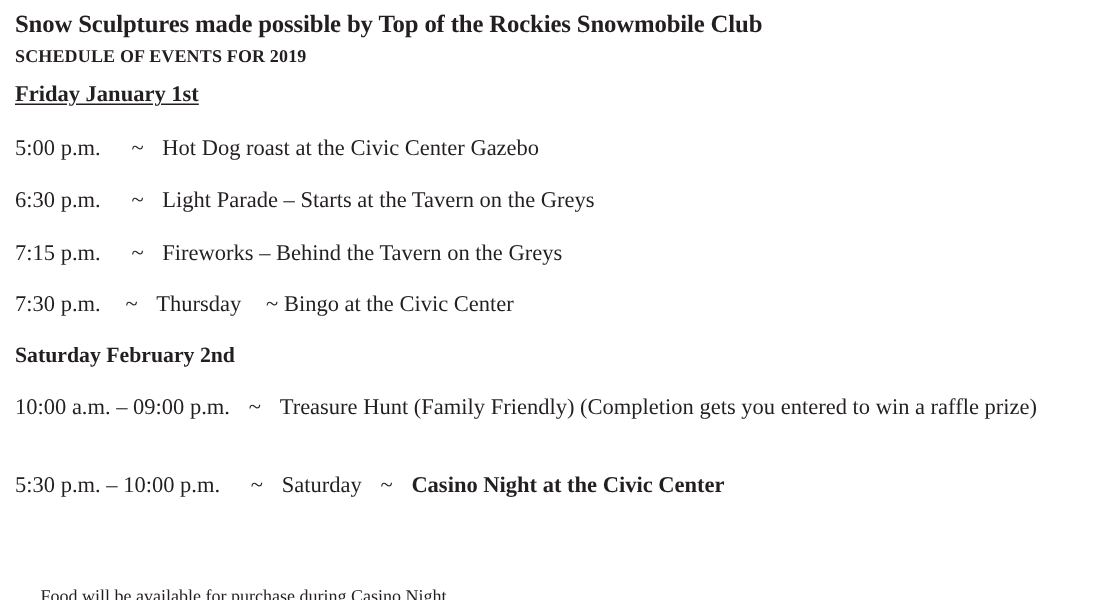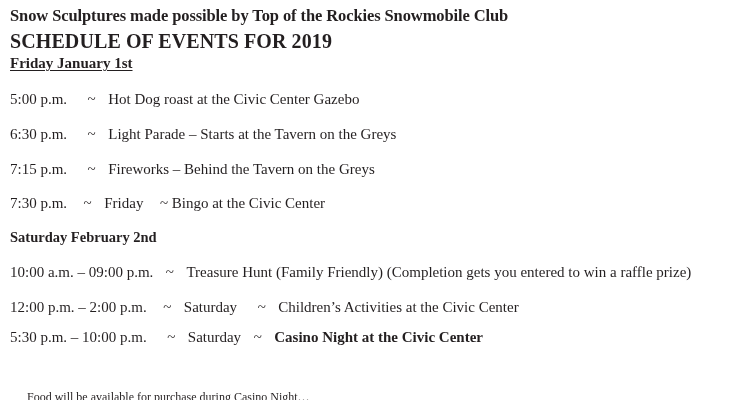--- a/index.html
+++ b/index.html
@@ -30,21 +30,21 @@
   
   .title-main {
     top: 8px;
     font-weight: bold;
     font-size: 16.5px;
     letter-spacing: -0.1px;
   }
   .title-sub {
     top: 31px;
     font-weight: bold;
-    font-size: 20px;
+    font-size: 12px;
     letter-spacing: 0.1px;
   }
   .day-heading-friday {
     top: 56px;
     font-weight: bold;
     font-size: 15px;
     text-decoration: underline;
     text-underline-offset: 2px;
   }
   .day-heading-saturday {
@@ -68,21 +68,21 @@
   }
   .event .desc.bold {
     font-weight: bold;
   }
   .ev1 { top: 92px; }
   .ev2 { top: 127px; }
   .ev3 { top: 162px; }
   .ev4 { top: 196px; }
   .ev5 { top: 265px; }
   .ev6 { top: 300px; }
-  .ev7 { top: 330px; }
+  .ev7 { top: 317px; }
   .footnote {
     top: 391px;
     font-size: 12px;
     margin-left: 17px;
   }
   
   .gap-sm { display: inline-block; width: 5px; }
   .gap-md { display: inline-block; width: 9px; }
   .gap-lg { display: inline-block; width: 13px; }
 </style>
@@ -119,47 +119,36 @@
     <span class="sep">~</span>
     <span class="gap-sm"></span>
     <span class="desc">Fireworks – Behind the Tavern on the Greys</span>
   </div>
 
   <div class="line event ev4">
     <span class="time">7:30 p.m.</span>
     <span class="gap-md"></span>
     <span class="sep">~</span>
     <span class="gap-sm"></span>
-    <span class="desc">Friday</span>
+    <span class="desc">Thursday</span>
     <span class="gap-md"></span>
     <span class="sep">~</span>
     <span class="desc">Bingo at the Civic Center</span>
   </div>
 
   <div class="line day-heading-saturday">Saturday February 2nd</div>
 
   <div class="line event ev5">
     <span class="time">10:00 a.m. – 09:00 p.m.</span>
     <span class="gap-sm"></span>
     <span class="sep">~</span>
     <span class="gap-sm"></span>
     <span class="desc">Treasure Hunt (Family Friendly) (Completion gets you entered to win a raffle prize)</span>
   </div>
 
-  <div class="line event ev6">
-    <span class="time">12:00 p.m. – 2:00 p.m.</span>
-    <span class="gap-md"></span>
-    <span class="sep">~</span>
-    <span class="gap-sm"></span>
-    <span class="desc">Saturday</span>
-    <span class="gap-lg"></span>
-    <span class="sep">~</span>
-    <span class="gap-sm"></span>
-    <span class="desc">Children’s Activities at the Civic Center</span>
-  </div>
 
   <div class="line event ev7">
     <span class="time">5:30 p.m. – 10:00 p.m.</span>
     <span class="gap-lg"></span>
     <span class="sep">~</span>
     <span class="gap-sm"></span>
     <span class="desc">Saturday</span>
     <span class="gap-sm"></span>
     <span class="sep">~</span>
     <span class="gap-sm"></span>

